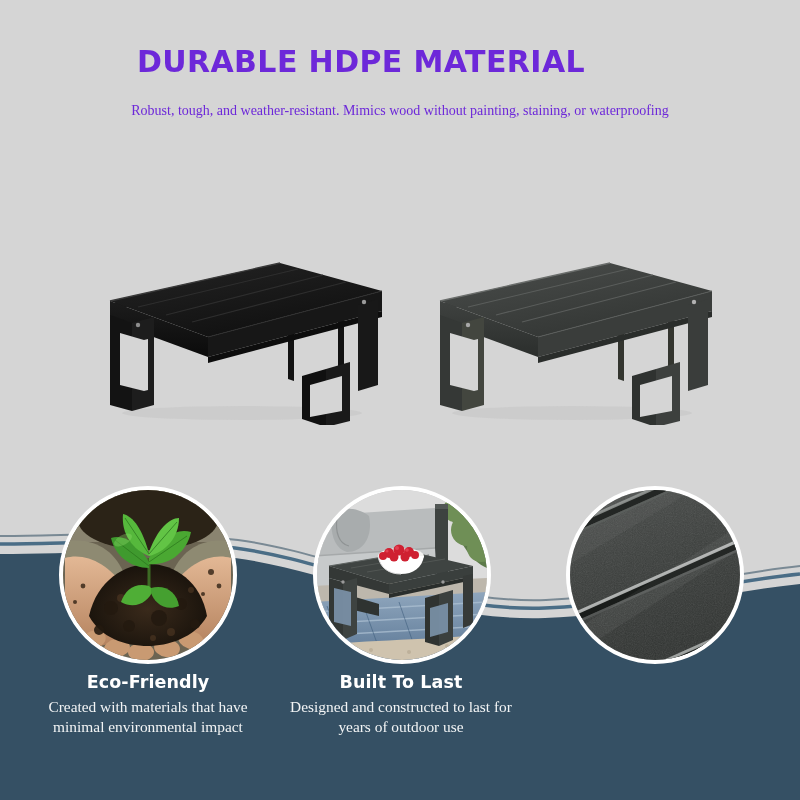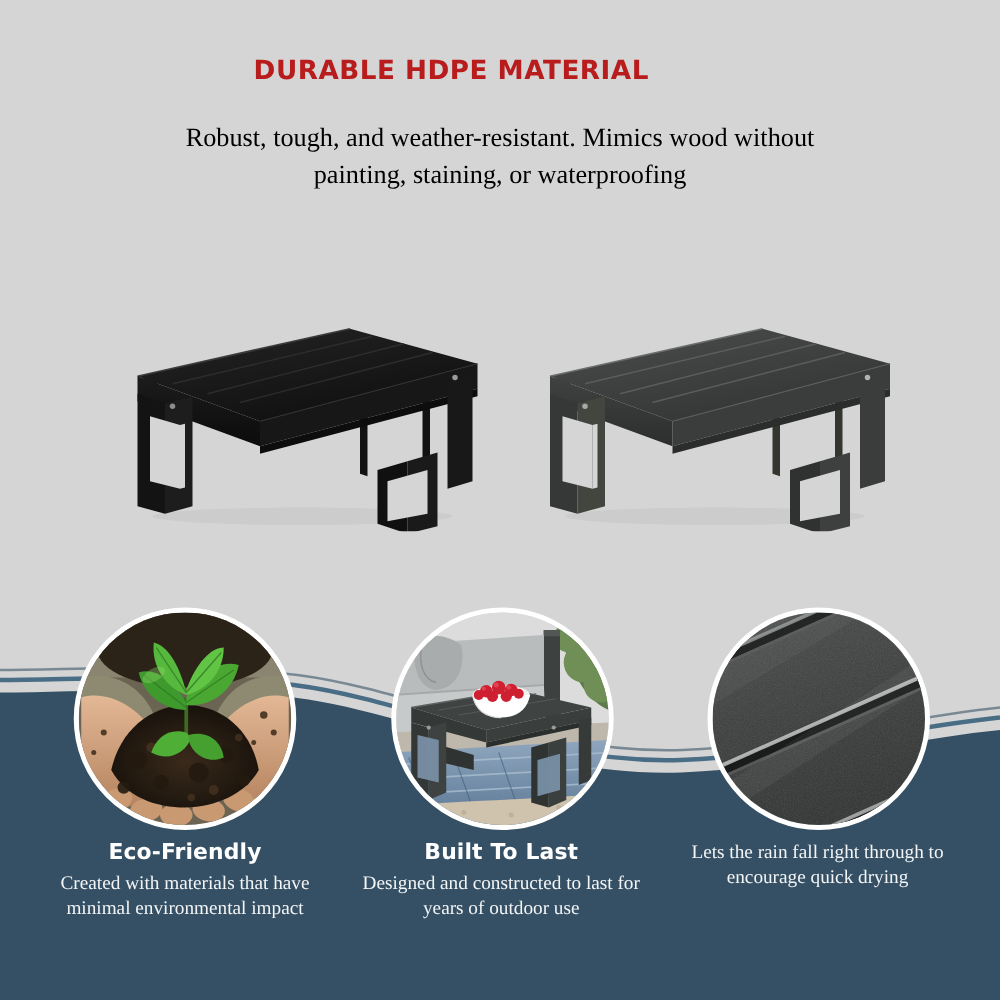--- a/index.html
+++ b/index.html
@@ -12,31 +12,31 @@
   .stage { position: relative; width: 800px; height: 800px; overflow: hidden; background: #d5d5d5; }
 
   
   .top-section { position: absolute; left:0; top:0; width:800px; height:560px; }
 
   .headline {
     position: absolute; left: 0; top: 44px; width: 722px;
     text-align: center;
     font-family: "DejaVu Sans", sans-serif;
     font-weight: 700;
-    font-size: 21px;
+    font-size: 30px;
     letter-spacing: 0.4px;
-    color: #b91c1c;
+    color: #6d28d9;
   }
   .subhead {
     position: absolute; left: 110px; top: 96px; width: 580px;
     text-align: center;
     font-family: "Liberation Serif", serif;
-    font-size: 21px;
+    font-size: 14px;
     line-height: 29px;
-    color: #000000;
+    color: #6d28d9;
   }
 
   
   .table-wrap { position: absolute; }
 
   
   .wave { position: absolute; left: 0; top: 500px; width: 800px; height: 300px; }
 
   
   .features { position: absolute; left: 0; top: 672px; width: 800px; height: 128px; }
@@ -434,17 +434,16 @@
       <div class="feature-title">Eco-Friendly</div>
       <div class="feature-body">Created with materials that have minimal environmental impact</div>
     </div>
 
     <div class="feature" style="left:281px;">
       <div class="feature-title">Built To Last</div>
       <div class="feature-body">Designed and constructed to last for years of outdoor use</div>
     </div>
 
     <div class="feature" style="left:534px;">
-      <div class="feature-body">Lets the rain fall right through to encourage quick drying</div>
     </div>
   </div>
 
 </div>
 
 </body></html>

